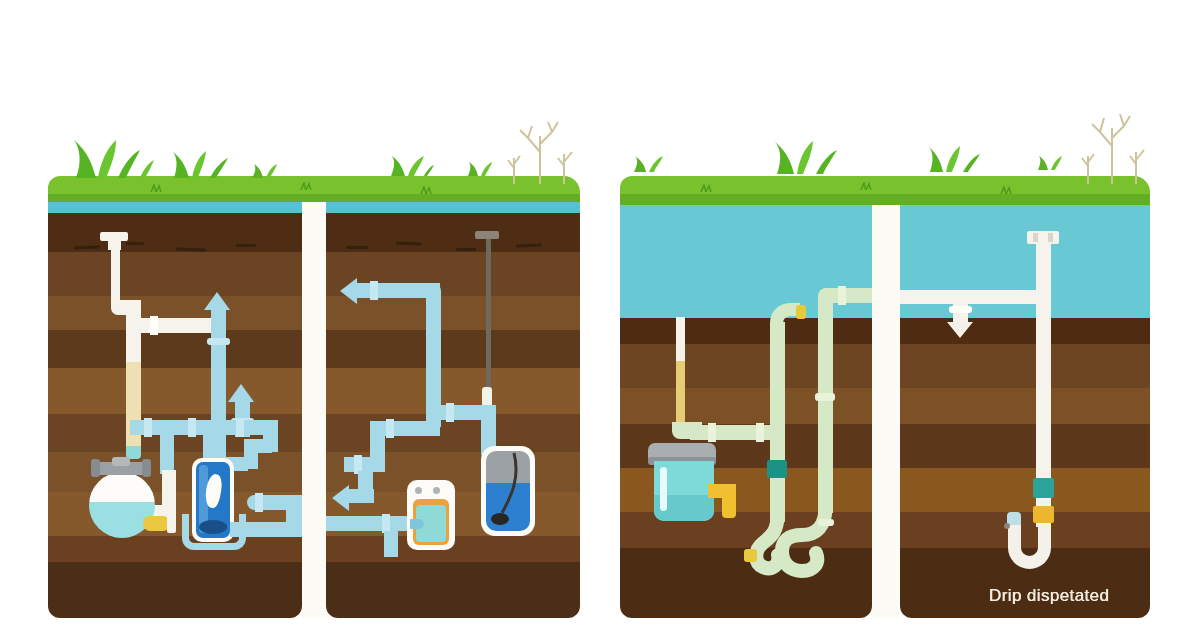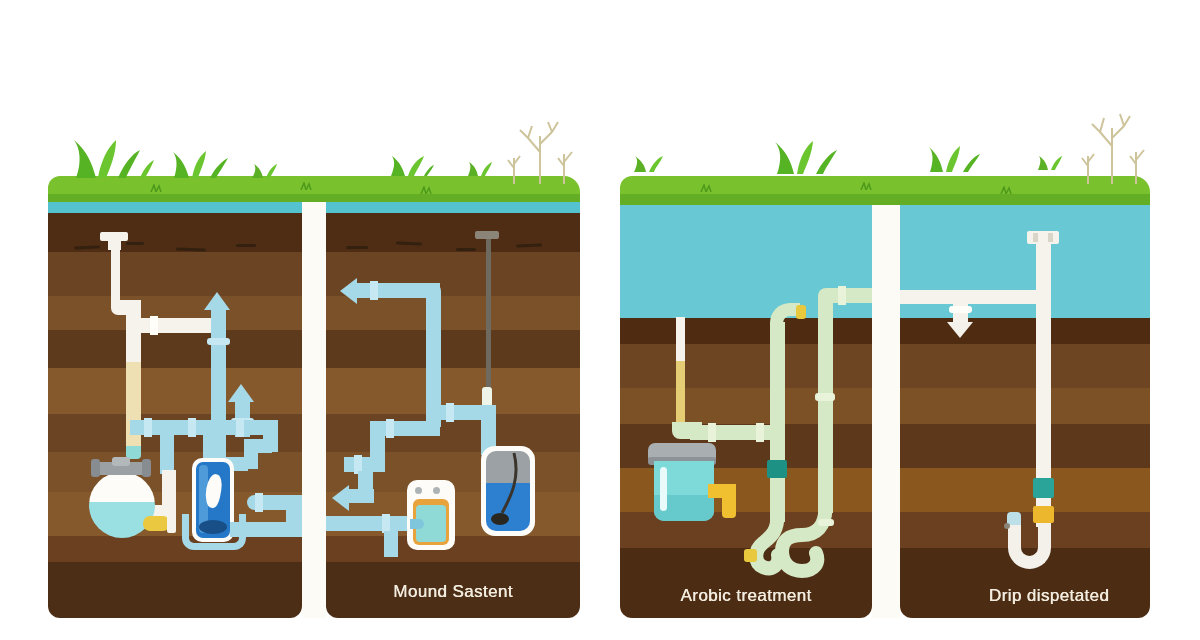--- a/index.html
+++ b/index.html
@@ -204,21 +204,20 @@
       <div style="position:absolute;left:5px;top:5px;width:44px;height:80px;border-radius:10px;overflow:hidden;">
         <div style="position:absolute;left:0;top:0;width:44px;height:32px;background:#9ba1a4;"></div>
         <div style="position:absolute;left:0;top:32px;width:44px;height:48px;background:#2d7fd0;"></div>
         <svg width="44" height="80" style="position:absolute;left:0;top:0;">
             <path d="M28 2 C34 26 26 44 16 62" stroke="#3a342c" stroke-width="3" fill="none"></path>
             <ellipse cx="14" cy="68" rx="9" ry="6" fill="#2a2620"></ellipse>
           </svg>
       </div>
     </div>
 
-    <div class="plabel" style="top:377px;">Mound Sastent</div>
   </div>
 
   <div class="divider" style="left:302px;top:202px;width:24px;height:416px;"></div>
 
   <div class="grassband" style="left:620px;top:176px;width:530px;height:30px;"></div>
 
   <svg class="a" style="left:632px;top:156px;" width="36" height="16" viewBox="0 0 36 16">
       <path d="M2 16 C6 8 6 3 3 0 C10 5 13 10 14 16Z" fill="#5bb026"></path>
       <path d="M17 16 C21 7 26 2 31 0 C28 7 23 12 22 16Z" fill="#6ac52e"></path>
     </svg>
@@ -280,21 +279,20 @@
     <div class="a pg" style="left:198px;top:83px;width:15px;height:225px;border-radius:8px 0 0 0;"></div>
     <div class="a cg" style="left:195px;top:188px;width:20px;height:8px;border-radius:3px;"></div>
 
     <svg class="a" style="left:108px;top:288px;" width="130" height="92" viewBox="0 0 130 92">
       <path d="M97.5 14 C97.5 34 88 42 74 42 C60 42 54 48 54 58 C54 72 64 78 74 78 C86 78 92 70 88 60" stroke="#d6e9c6" stroke-width="14" fill="none" stroke-linecap="round"></path>
       <path d="M49.5 22 C49.5 40 42 44 35 50 C26 57 26 70 35 74 C44 78 52 72 50 62" stroke="#d6e9c6" stroke-width="14" fill="none" stroke-linecap="round"></path>
       <rect x="90" y="26" width="16" height="7" fill="#e8f3da" rx="3"></rect>
       <rect x="16" y="56" width="13" height="13" fill="#e8c93e" rx="3"></rect>
     </svg>
 
-    <div class="plabel" style="top:378px;">Arobic treatment</div>
   </div>
 
   <div class="panel panelR" style="left:900px;top:205px;width:250px;height:413px;">
 
     <div class="a pw" style="left:0px;top:85px;width:140px;height:14px;"></div>
     <div class="a pw" style="left:53px;top:97px;width:15px;height:20px;"></div>
     <div class="a cw" style="left:49px;top:101px;width:23px;height:7px;border-radius:3px;"></div>
     <div class="a tri-down-w" style="left:47px;top:117px;"></div>
 
     <div class="a pw" style="left:127px;top:26px;width:32px;height:13px;border-radius:2px;"></div>

